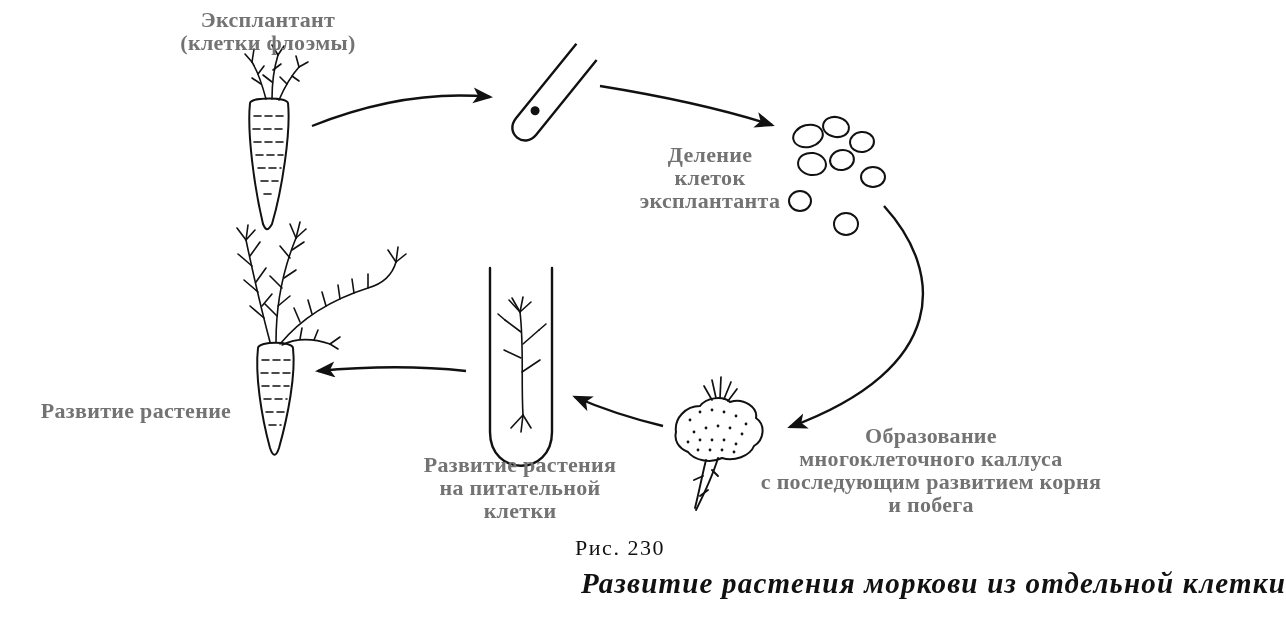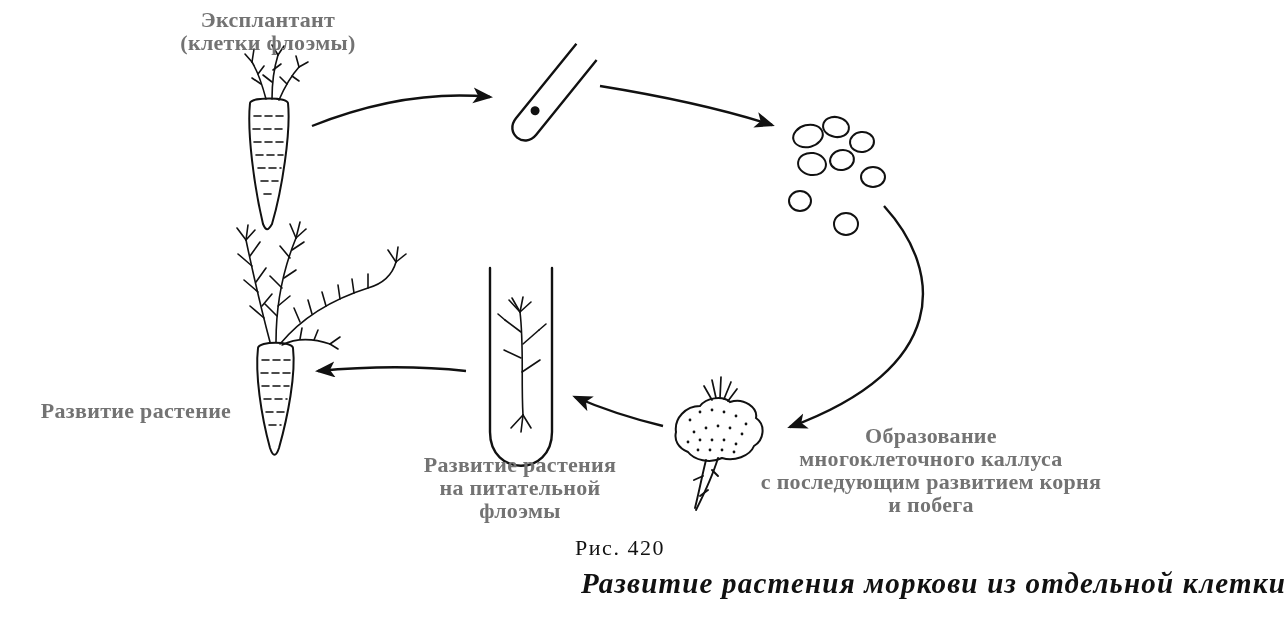--- a/index.html
+++ b/index.html
@@ -201,30 +201,33 @@
         <path d="M330,344 L340,337"></path>
           <path d="M330,344 L338,349"></path>
       </g>
     </g>
   </svg>
 
   <div class="label" style="left:138px; top:8px; width:260px;">Эксплантант
 (клетки флоэмы)</div>
 
 
+  <div class="label" style="left:610px; top:143px; width:200px;">Деление
+клеток
+эксплантанта</div>
 
 
   <div class="label" style="left:740px; top:424px; width:382px;">Образование
 многоклеточного каллуса
 с последующим развитием корня
 и побега</div>
 
   <div class="label" style="left:398px; top:453px; width:244px;">Развитие растения
 на питательной
-флоэмы</div>
+клетки</div>
 
   <div class="label" style="left:14px; top:399px; width:244px;">Развитие растение</div>
 
-  <div class="figno" style="left:540px; top:535px; width:160px;">Рис. 420</div>
+  <div class="figno" style="left:540px; top:535px; width:160px;">Рис. 230</div>
 
   <div class="caption" style="left:0px; top:567px; width:1286px;">Развитие растения моркови из отдельной клетки</div>
 
 </div>
 
 </body></html>

